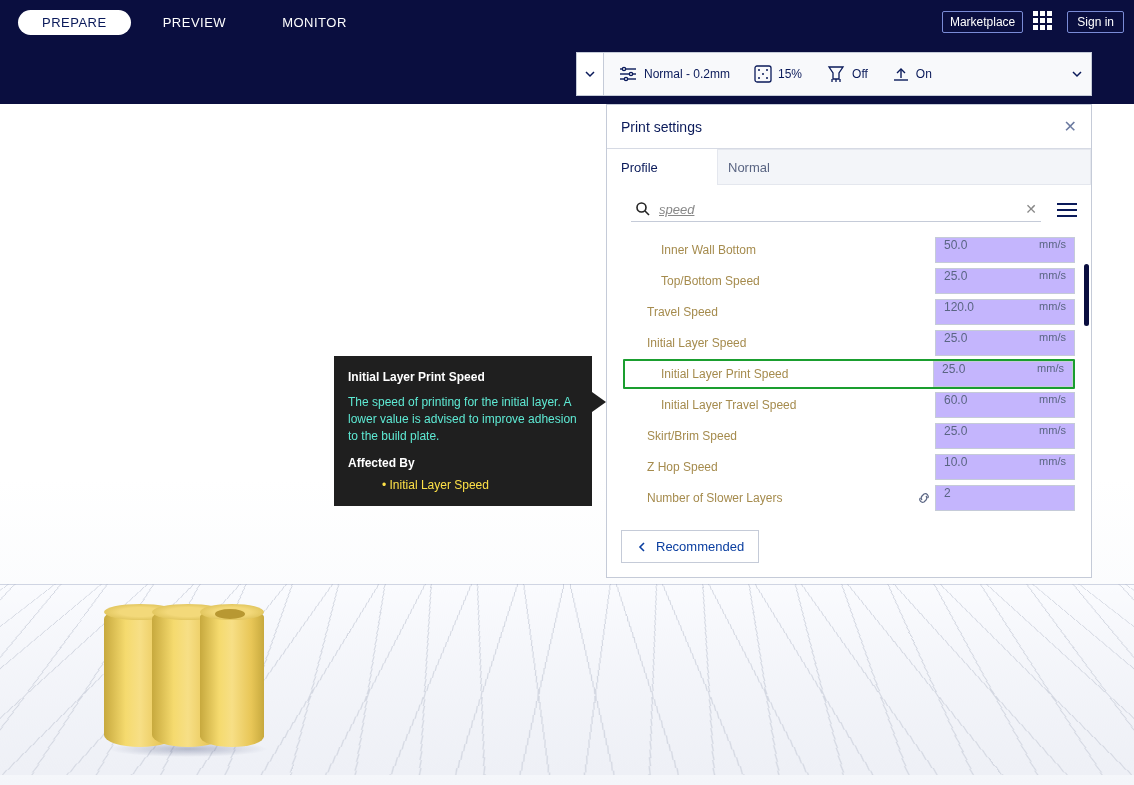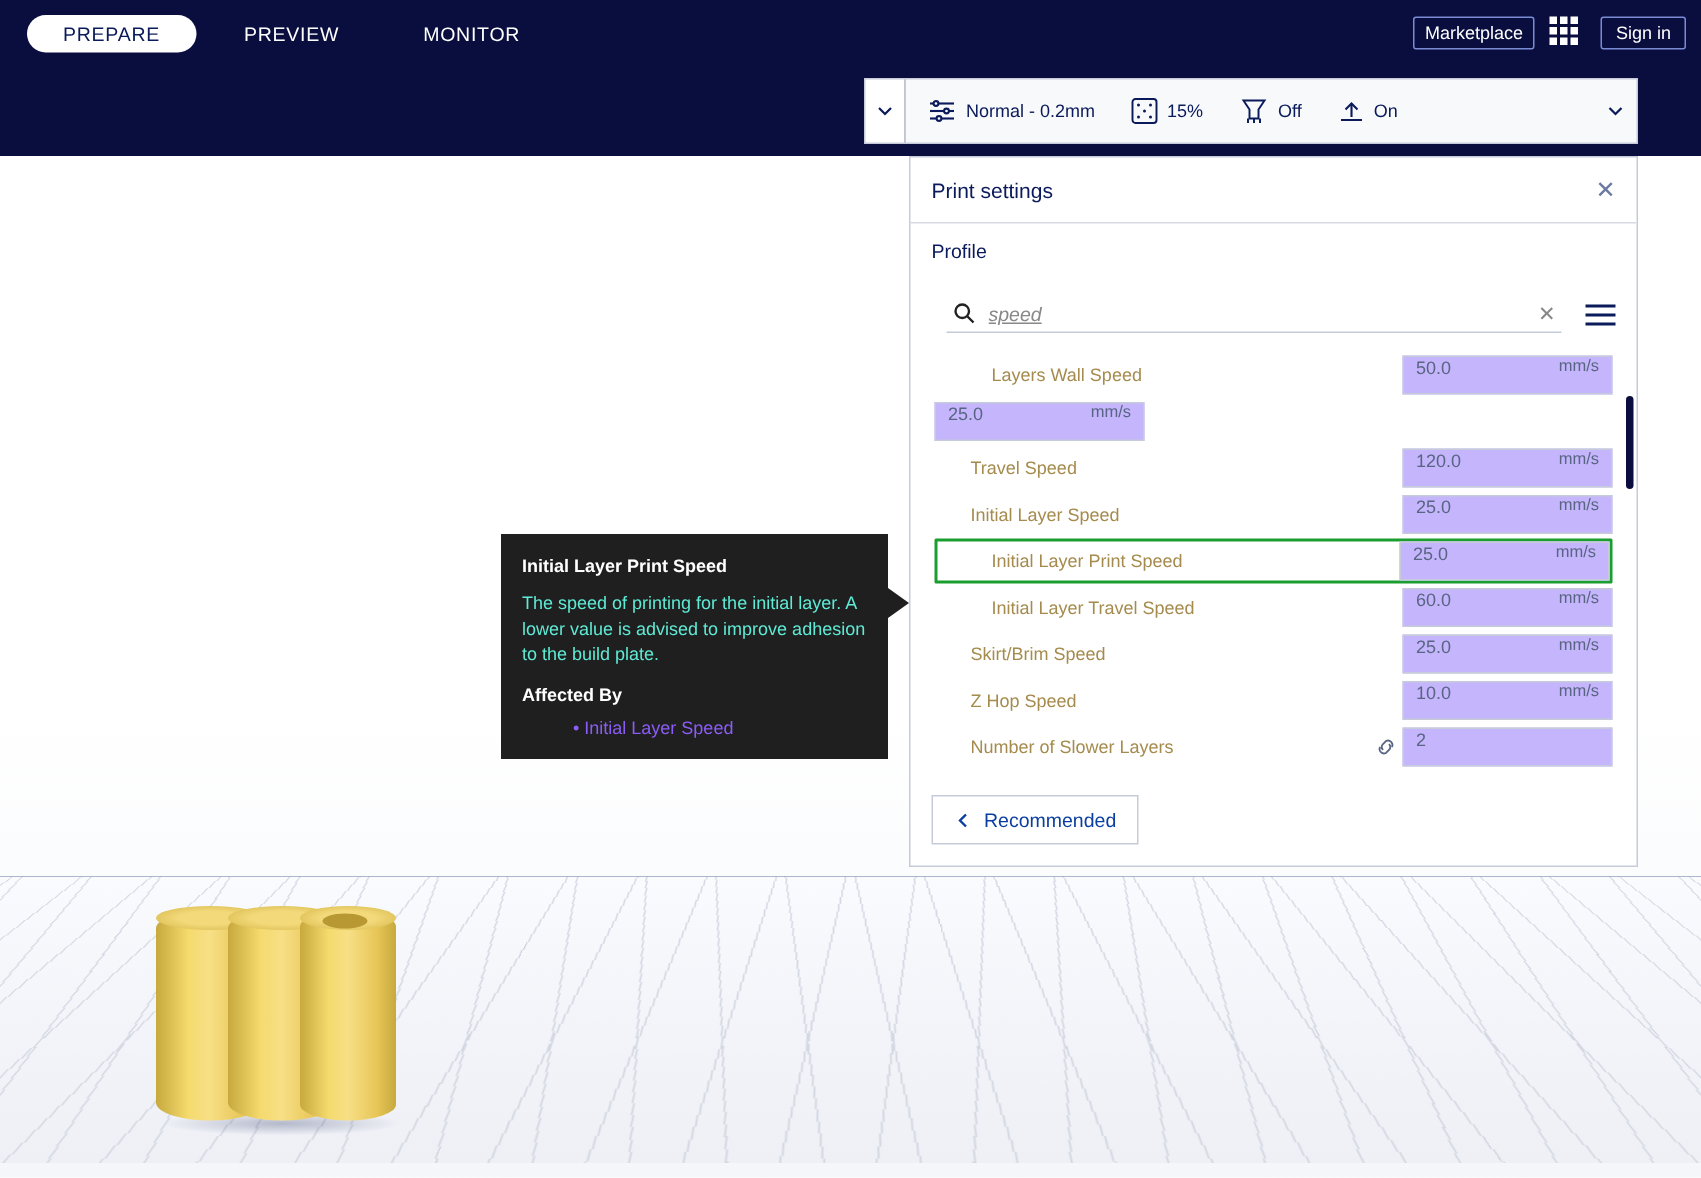--- a/index.html
+++ b/index.html
@@ -56,21 +56,21 @@
 .scrolltrack { position:absolute; right:2px; top:36px; width:5px; height:62px; background:#0a0e3f; border-radius:3px; }
 
 .rec-btn { margin:6px 14px 14px 14px; border:1px solid #c5cbd8; padding:8px 14px; display:inline-flex; align-items:center; color:#0a3ea0; font-size:13px; cursor:pointer; }
 .rec-btn svg { margin-right:8px; }
 
 
 .tooltip { position:absolute; top:356px; left:334px; width:258px; background:#1f1f1f; color:#eee; padding:14px 14px; font-size:12px; }
 .tooltip .tt-title { font-weight:600; margin-bottom:10px; color:#fff; font-size:12px; }
 .tooltip .tt-body { line-height:1.4; margin-bottom:12px; color:#5eead4; }
 .tooltip .tt-aff { font-weight:600; margin-bottom:8px; font-size:12px; color:#fff; }
-.tooltip .tt-bullet { padding-left:34px; color:#8b5cf6; }
+.tooltip .tt-bullet { padding-left:34px; color:#fde047; }
 .tooltip .arrow { position:absolute; right:-14px; top:36px; width:0; height:0; border-top:10px solid transparent; border-bottom:10px solid transparent; border-left:14px solid #1f1f1f; }
 
 
 .viewport { position:absolute; top:104px; left:0; right:0; bottom:0; background:linear-gradient(#fff 0%, #fff 55%, #f4f6fa 100%); overflow:hidden; z-index:-1; }
 .plate { position:absolute; left:-140px; right:-140px; bottom:-90px; top:480px; background:
   repeating-linear-gradient(84deg, #d4d8e2 0 1px, transparent 1px 46px),
   repeating-linear-gradient(-84deg, #d4d8e2 0 1px, transparent 1px 46px),
   linear-gradient(#fafbfe,#eef0f6);
   transform:perspective(900px) rotateX(62deg); transform-origin:top center;
   border-top:1px solid #9aa4c0;
@@ -187,47 +187,49 @@
   </div>
 </div>
 
 <div class="panel">
   <div class="panel-head">
     <span class="title">Print settings</span>
     <span class="close">✕</span>
   </div>
   <div class="profile-row">
     <div class="profile-label">Profile</div>
+    <div class="profile-val">Normal</div>
   </div>
   <div class="search-row">
     <div class="search-box">
       <svg width="16" height="16" viewBox="0 0 16 16">
           <circle cx="6.5" cy="6.5" r="4.5" stroke="#222" stroke-width="1.6" fill="none"></circle>
           <line x1="10" y1="10" x2="14" y2="14" stroke="#222" stroke-width="1.6"></line>
         </svg>
       <input value="speed" style="">
       <span class="clr">✕</span>
     </div>
     <div class="hamburger">
         <div></div>
         <div></div>
         <div></div>
       </div>
   </div>
 
   <div class="settings-list" id="settings-list">
     <div class="scrolltrack"></div>
   <div class="srow">
-        <div class="lbl ind2">Layers Wall Speed</div>
+        <div class="lbl ind2">Inner Wall Bottom</div>
         <div class="valbox">
           <span class="num">50.0</span>
           <span class="unit">mm/s</span>
         </div>
       </div>
       <div class="srow">
+        <div class="lbl ind2">Top/Bottom Speed</div>
         <div class="valbox">
           <span class="num">25.0</span>
           <span class="unit">mm/s</span>
         </div>
       </div>
       <div class="srow">
         <div class="lbl ind1">Travel Speed</div>
         <div class="valbox">
           <span class="num">120.0</span>
           <span class="unit">mm/s</span>

